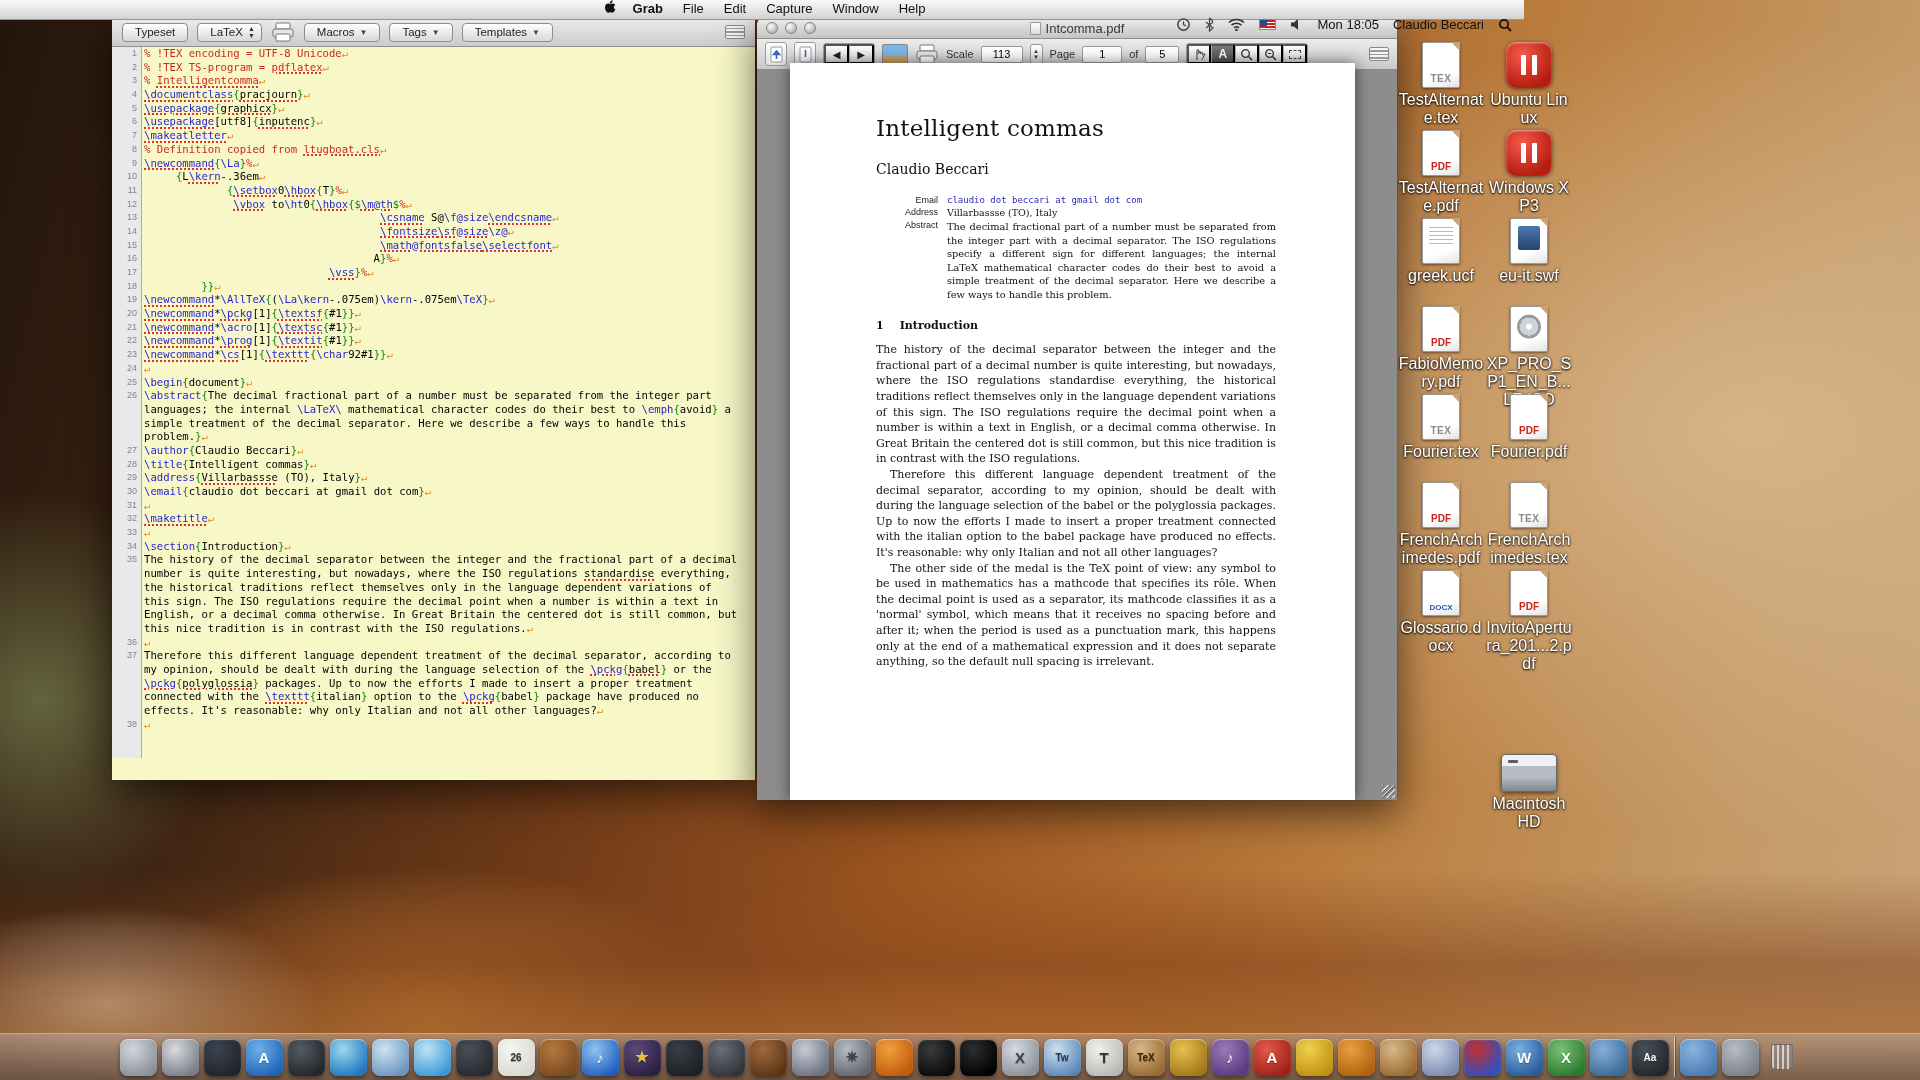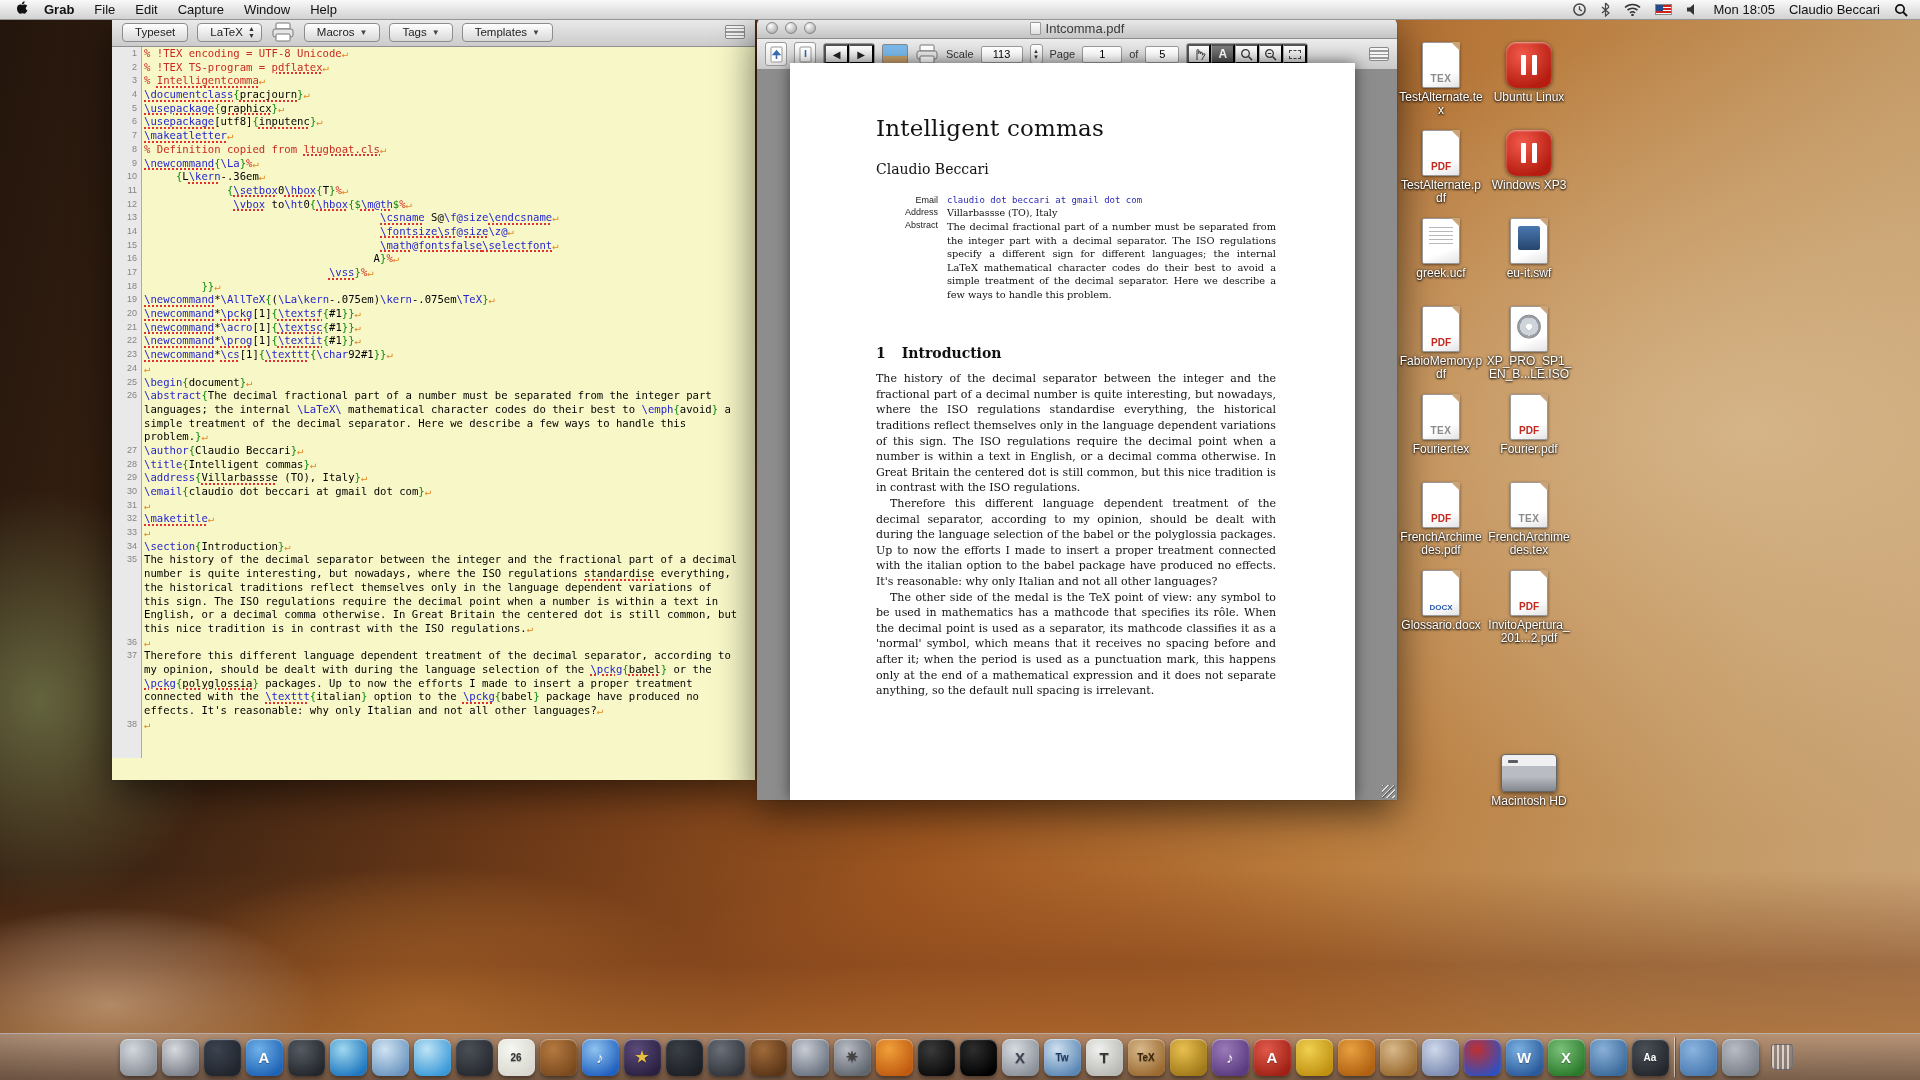--- a/index.html
+++ b/index.html
@@ -14,23 +14,23 @@
       radial-gradient(ellipse 420px 200px at 430px 1010px, rgba(205,130,52,.85) 0%, rgba(205,130,52,0) 72%),
       radial-gradient(ellipse 600px 260px at 1050px 1040px, rgba(182,98,36,.9) 0%, rgba(182,98,36,0) 75%),
       radial-gradient(ellipse 800px 520px at 1750px 430px, rgba(214,182,138,.95) 0%, rgba(214,182,138,0) 78%),
       radial-gradient(ellipse 500px 400px at 880px 240px, rgba(58,34,20,.9) 0%, rgba(58,34,20,0) 75%),
       linear-gradient(104deg,#23150c 0%, #3d2413 16%, #6e3a18 34%, #9c5520 52%, #b97b3c 70%, #c49a66 88%, #caa478 100%);
   }
   #wallpaper::after { content:""; position:absolute; left:0; right:0; bottom:0; height:210px;
     background:linear-gradient(180deg, rgba(90,45,20,0) 0%, rgba(126,66,28,.55) 45%, rgba(176,112,52,.75) 100%); }
 
   
-  #menubar { position:absolute; left:0; top:0; width:1920px; height:20px; z-index:50;
+  #menubar { position:absolute; left:0; top:0; width:1524px; height:20px; z-index:50;
     background:linear-gradient(#f9f9f9,#d2d2d2); border-bottom:1px solid rgba(0,0,0,.4);
-    display:flex; align-items:center; font-size:13px; color:#111; }
+    display:flex; align-items:center; font-size:13px; color:#111;flex-direction:column; }
   .mb-left { display:flex; align-items:center; gap:2px; padding-left:10px; }
   .mb-apple { width:22px; text-align:center; font-size:13px; }
   .mb-item { padding:1px 10px; }
   .mb-item.app { font-weight:bold; }
   .mb-right { margin-left:auto; display:flex; align-items:center; gap:14px; padding-right:12px; }
   .mb-status svg { display:block; }
   .mb-flag { width:17px; height:11px; position:relative; background:repeating-linear-gradient(#c22 0 1.6px,#fff 1.6px 3.2px); border:0.5px solid #888; }
   .mb-flag::before { content:""; position:absolute; left:0; top:0; width:7px; height:6px; background:#224a8c; }
   .mb-clock,.mb-user { font-size:13px; }
 
@@ -90,31 +90,31 @@
   #pdf-page { position:absolute; left:33px; top:45px; width:565px; height:737px; background:#fff;
     box-shadow:0 0 14px rgba(0,0,0,.55); }
   #pdf-content { position:absolute; left:86px; top:0; width:400px; font-family:"DejaVu Serif","Liberation Serif",serif; color:#111; }
   .pdf-subm { margin-top:85px; font-size:11px; line-height:1.35; }
   .pdf-title { margin-top:52px; font-size:23px; letter-spacing:.2px; }
   .pdf-author { margin-top:20px; font-size:14px; }
   .pdf-meta { margin-top:18px; display:grid; grid-template-columns:62px 1fr; column-gap:9px; row-gap:2px; font-size:9.5px; }
   .pdf-meta .lbl { text-align:right; color:#222; font-family:"Liberation Sans",sans-serif; font-size:9px; }
   .pdf-email { color:#2a2ab5; font-family:"DejaVu Sans Mono","Liberation Mono",monospace; font-size:9px; }
   .pdf-abstract { text-align:justify; font-size:9.8px; line-height:1.38; }
-  .pdf-section { margin-top:44px; font-size:14px; font-weight:bold; }
+  .pdf-section { margin-top:18px; font-size:11px; font-weight:bold; }
   .pdf-section .secno { margin-right:16px; }
   .pdf-para { margin-top:10px; font-size:11px; line-height:1.42; text-align:justify; }
   .pdf-para.indent { margin-top:0; text-indent:14px; }
   .resize-grip { position:absolute; right:2px; bottom:2px; width:13px; height:13px;
     background:repeating-linear-gradient(135deg, rgba(255,255,255,.7) 0 1px, rgba(90,90,90,.7) 1px 2px, transparent 2px 4px); }
 
   
   .desk-icon { position:absolute; width:86px; text-align:center; }
   .di-art { height:50px; display:flex; align-items:flex-end; justify-content:center; margin-bottom:3px; }
-  .di-label { font-size:12px; line-height:1.12; color:#fff; text-shadow:0 1px 2px rgba(0,0,0,.95), 0 0 3px rgba(0,0,0,.8); word-break:break-all; }
+  .di-label { font-size:16px; line-height:1.12; color:#fff; text-shadow:0 1px 2px rgba(0,0,0,.95), 0 0 3px rgba(0,0,0,.8); word-break:break-all; }
   .di-page { width:38px; height:46px; background:linear-gradient(160deg,#ffffff 70%,#e3e3e3); border:1px solid #9a9a9a; border-radius:2px;
     position:relative; box-shadow:0 1px 3px rgba(0,0,0,.5); }
   .di-page::before { content:""; position:absolute; top:-1px; right:-1px; border-style:solid; border-width:0 9px 9px 0; border-color:transparent #caa478 transparent transparent; }
   .di-badge { position:absolute; bottom:3px; left:0; right:0; font-weight:bold; font-size:10px; font-family:"Liberation Sans",sans-serif; }
   .badge-tex { color:#8a8a8a; letter-spacing:.5px; }
   .badge-pdf { color:#c3281e; }
   .badge-docx { color:#2a5ab0; font-size:8px; }
   .di-lines { position:absolute; left:6px; right:6px; top:8px; height:18px;
     background:repeating-linear-gradient(#b9b9b9 0 1px, transparent 1px 4px); }
   .di-disc { position:absolute; left:50%; top:50%; width:24px; height:24px; transform:translate(-50%,-60%);

